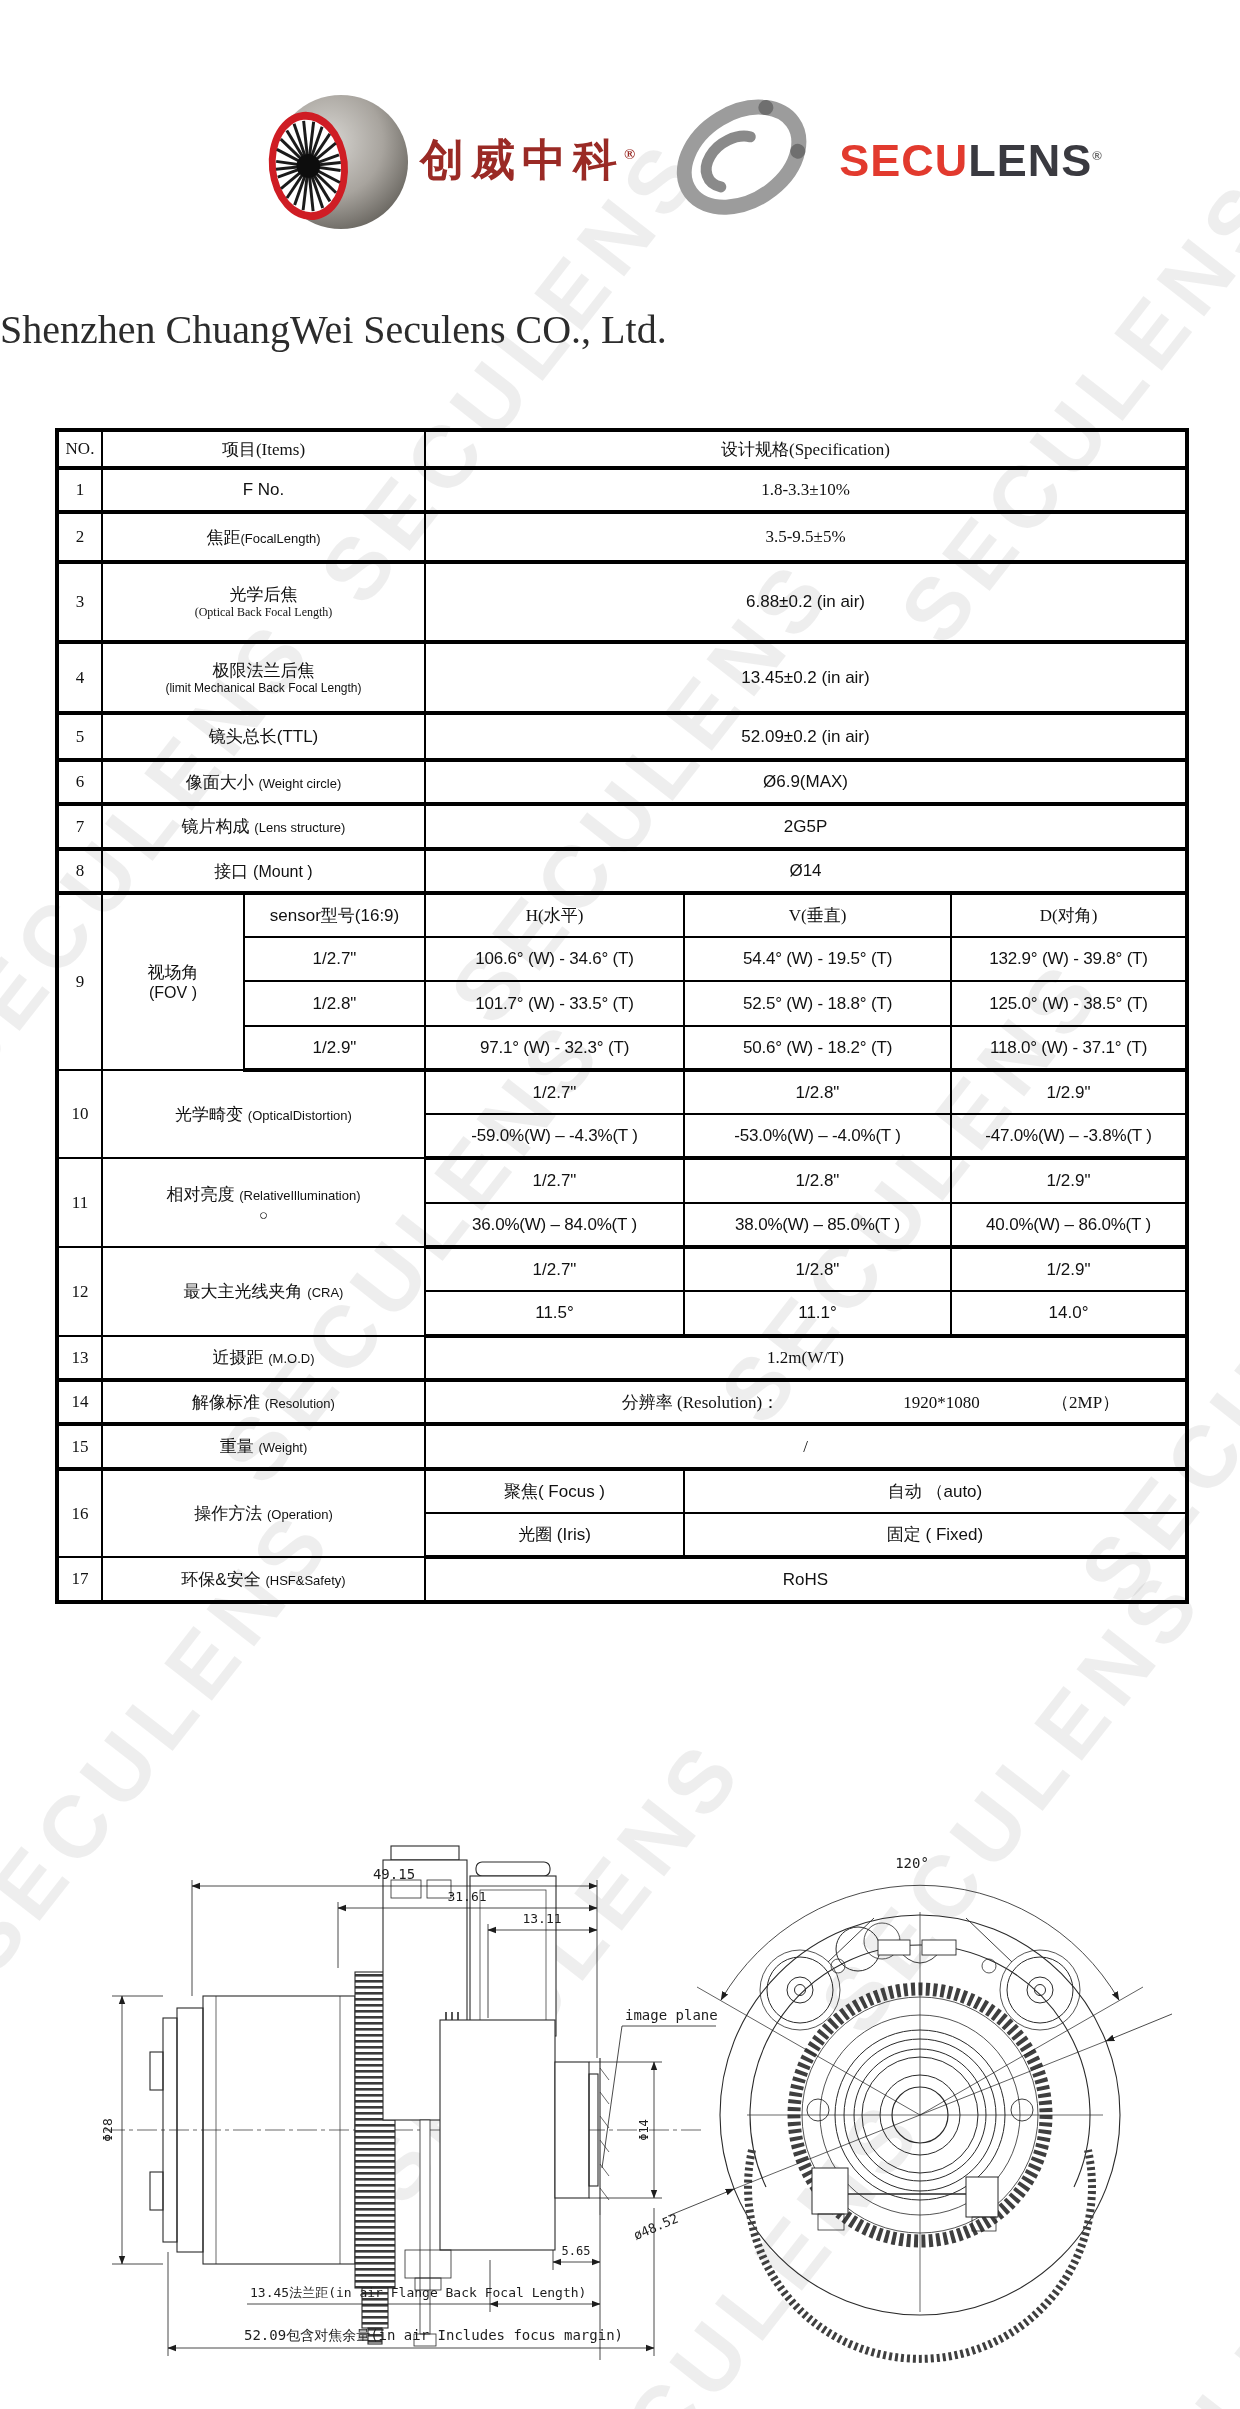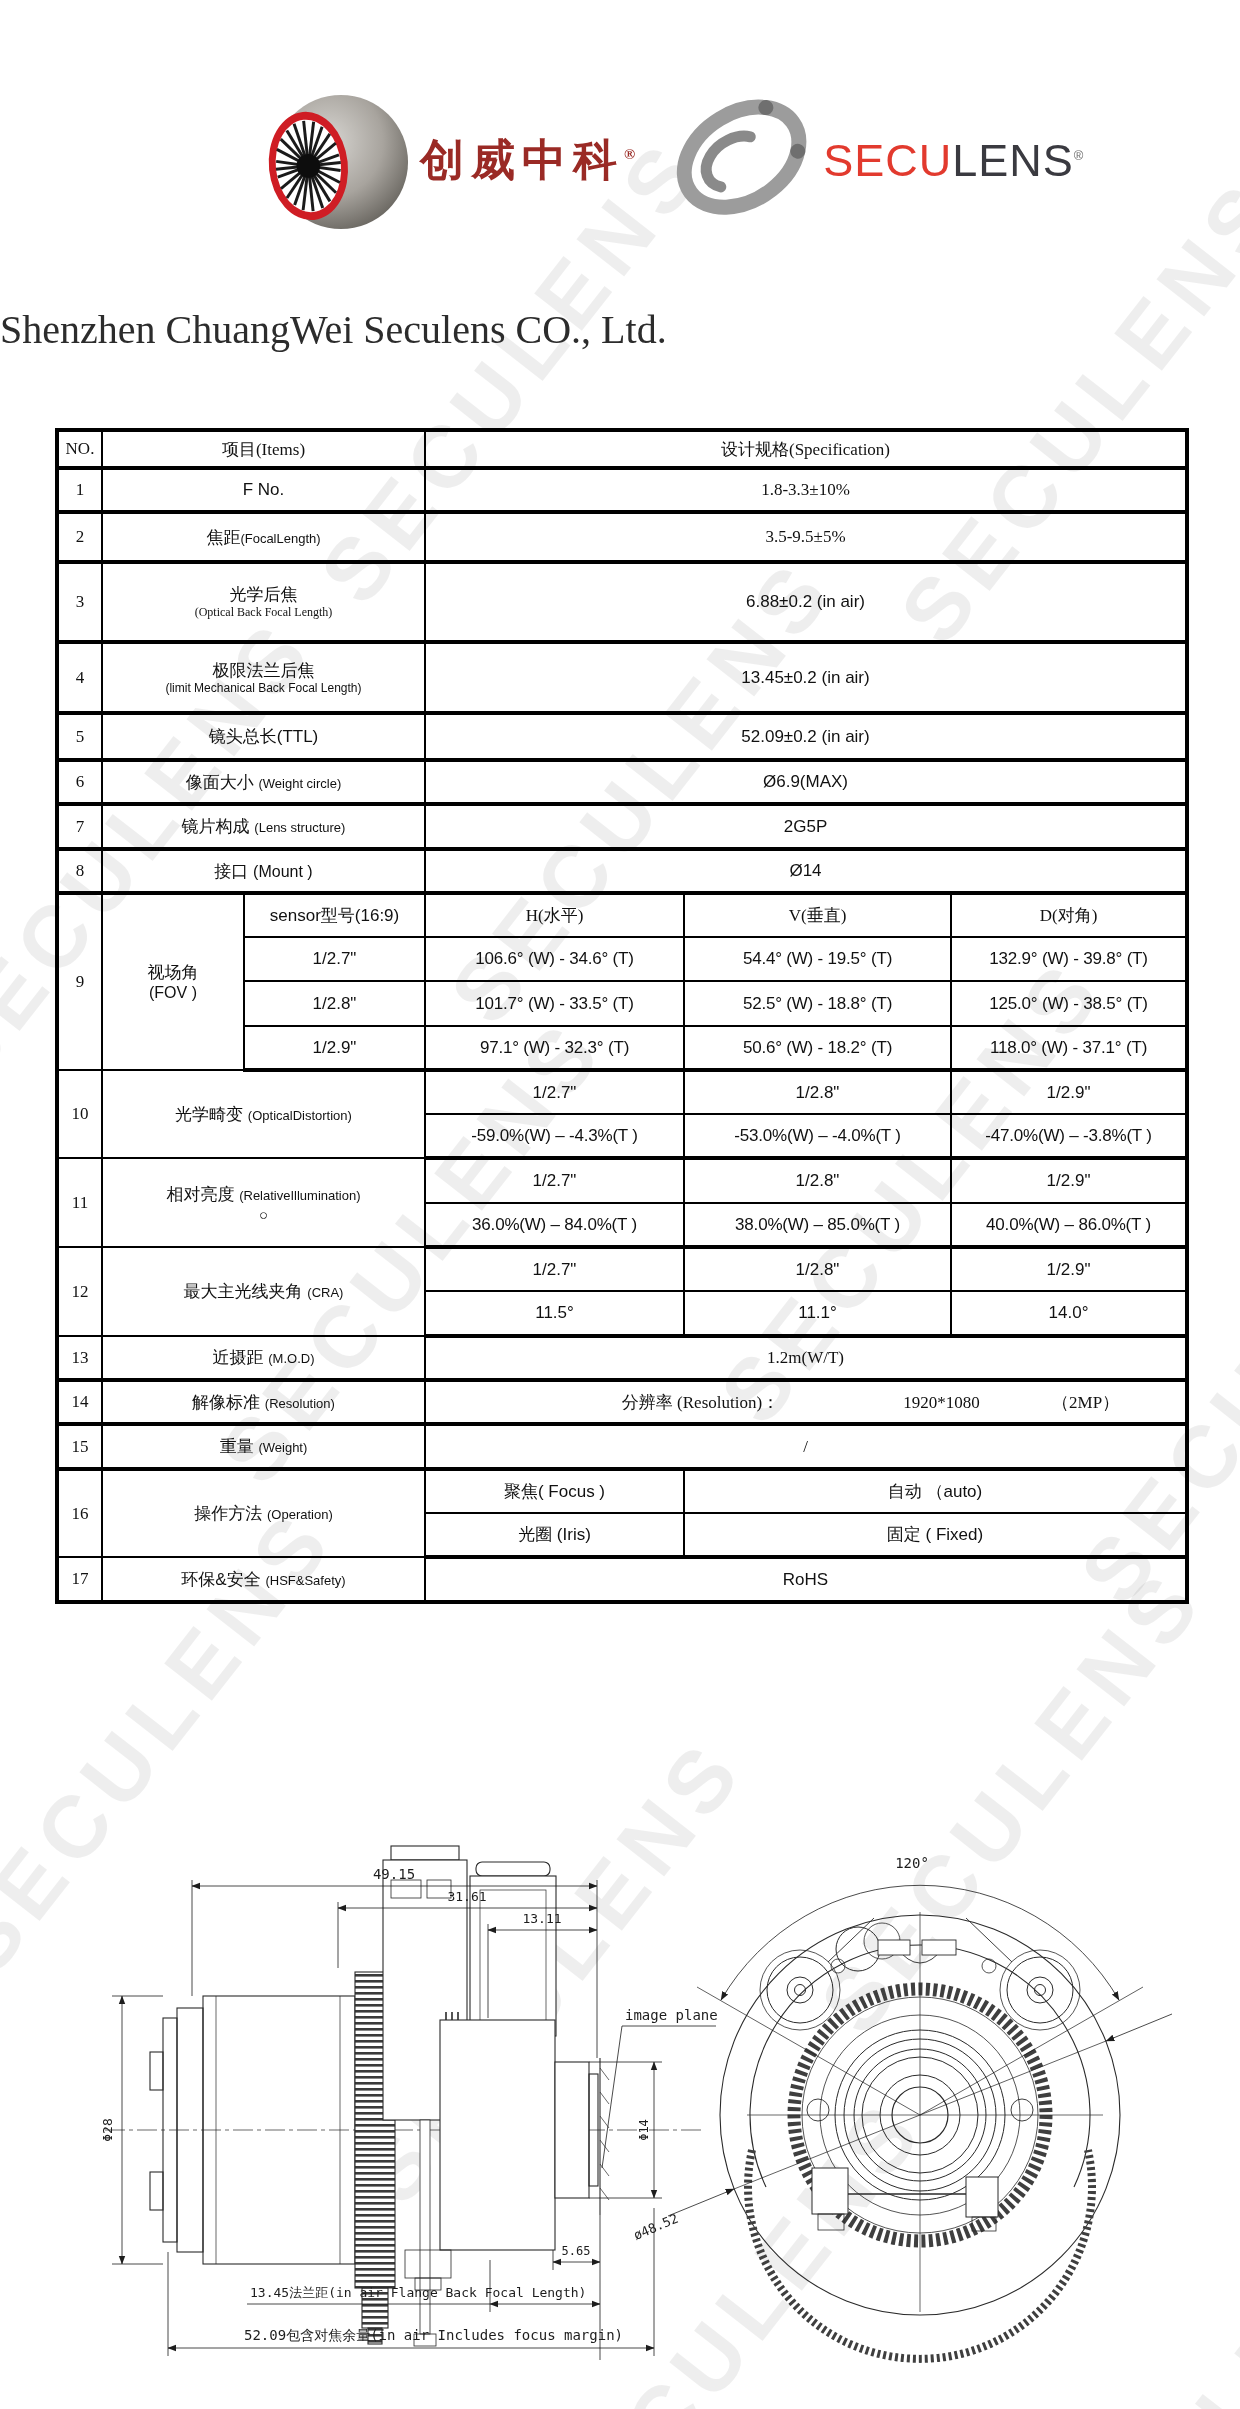--- a/index.html
+++ b/index.html
@@ -8,21 +8,21 @@
   
   .wm{position:absolute;font:600 88px "Liberation Sans",sans-serif;letter-spacing:10px;
       color:rgba(0,0,0,0.065);transform:rotate(-52deg);transform-origin:left top;
       white-space:nowrap;z-index:0;pointer-events:none;}
   .logos{position:absolute;left:262px;top:86px;display:flex;align-items:center;z-index:1;}
   .cwzk-text{margin-left:10px;color:#9a2a25;line-height:1;}
   .cwzk-cn{font-family:Liberation Serif, serif;font-weight:700;font-size:44px;letter-spacing:7px;white-space:nowrap;}
   .cwzk-reg{font-size:15px;vertical-align:super;letter-spacing:0;}
   .cwzk-en{font-weight:800;font-size:56px;letter-spacing:5px;margin-top:4px;}
   .secu-wrap{display:flex;align-items:center;margin-left:14px;}
-  .secu-text{font-size:45px;font-weight:400;letter-spacing:1px;margin-left:6px;white-space:nowrap;}
+  .secu-text{font-size:45px;font-weight:700;letter-spacing:1px;margin-left:22px;white-space:nowrap;}
   .secu-red{color:#e23a2e;}
   .secu-gray{color:#3a3a40;}
   .secu-reg{font-size:13px;color:#6a6a6a;vertical-align:super;}
   .company-cn{position:absolute;left:0;top:228px;width:1240px;text-align:center;z-index:1;
       font-size:62px;font-weight:900;letter-spacing:0px;color:#0d0d0d;
       text-shadow:1px 1px 0 #555;}
   .company-en{position:absolute;left:0;top:306px;width:1240px;text-align:left;z-index:1;
       font-family:"Liberation Serif",serif;font-size:40px;color:#2c2c2c;}
   
   table.spec{position:absolute;left:55px;top:428px;z-index:1;border-collapse:collapse;

